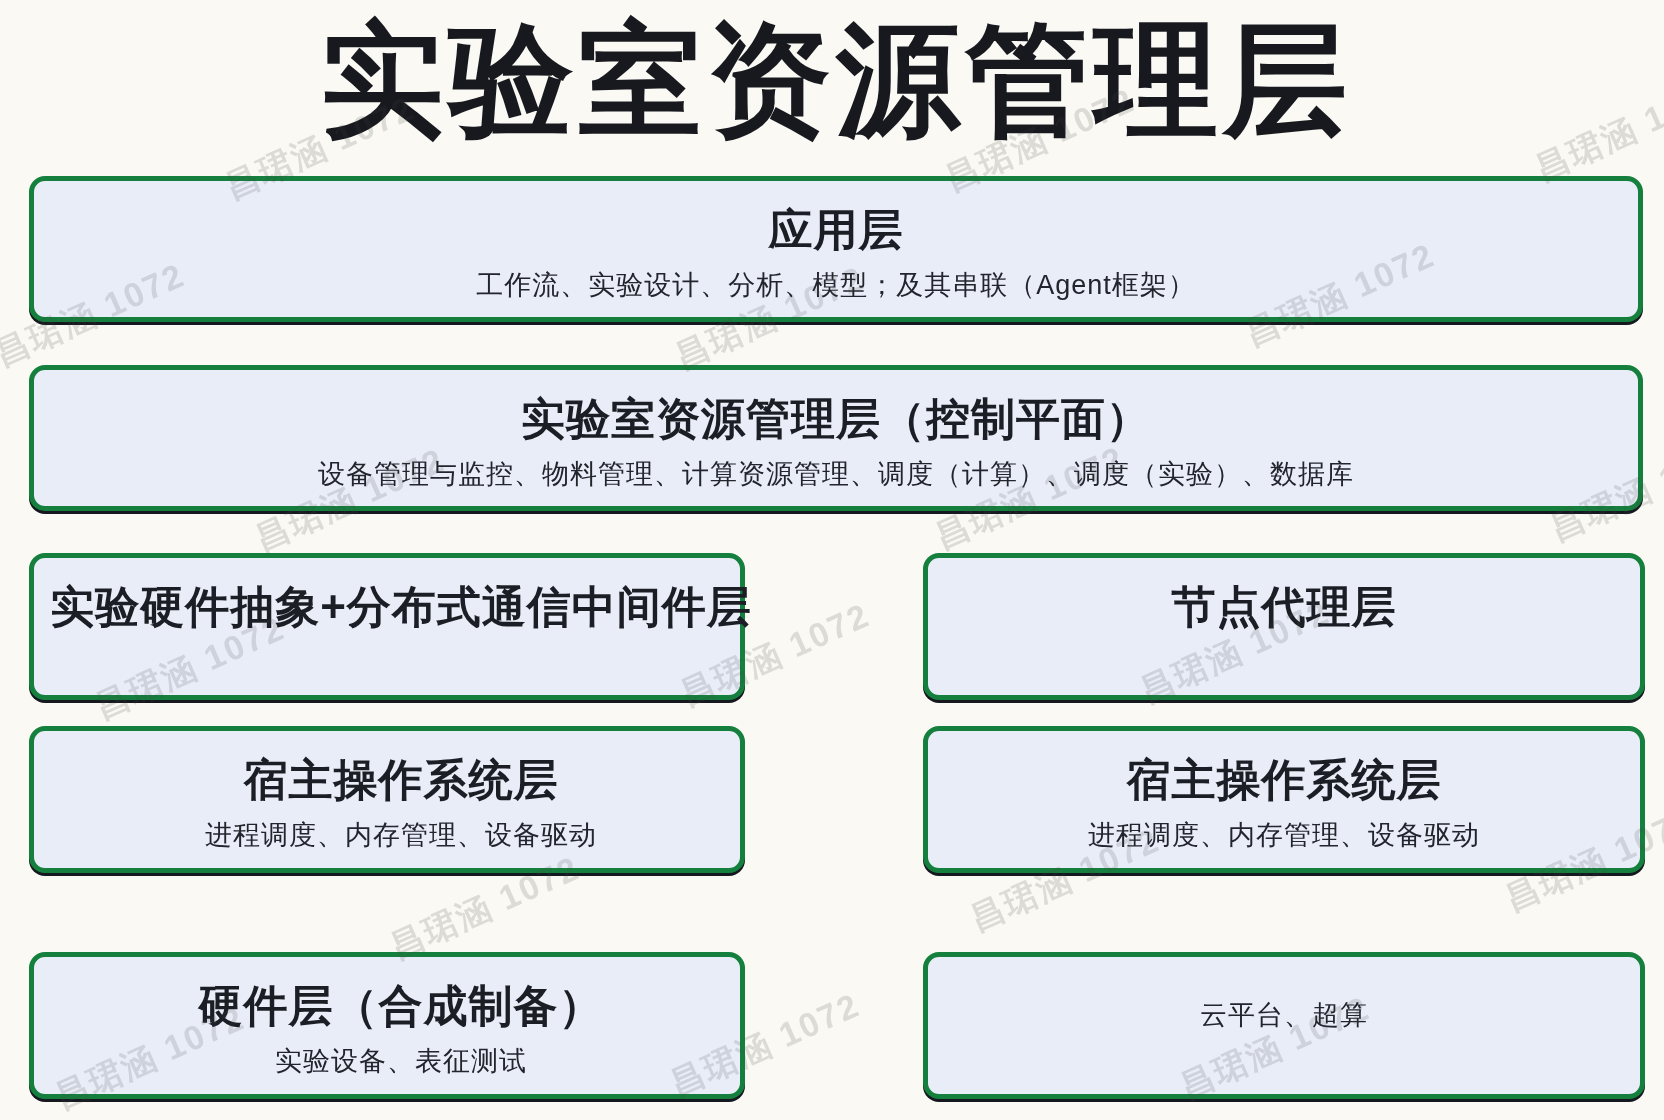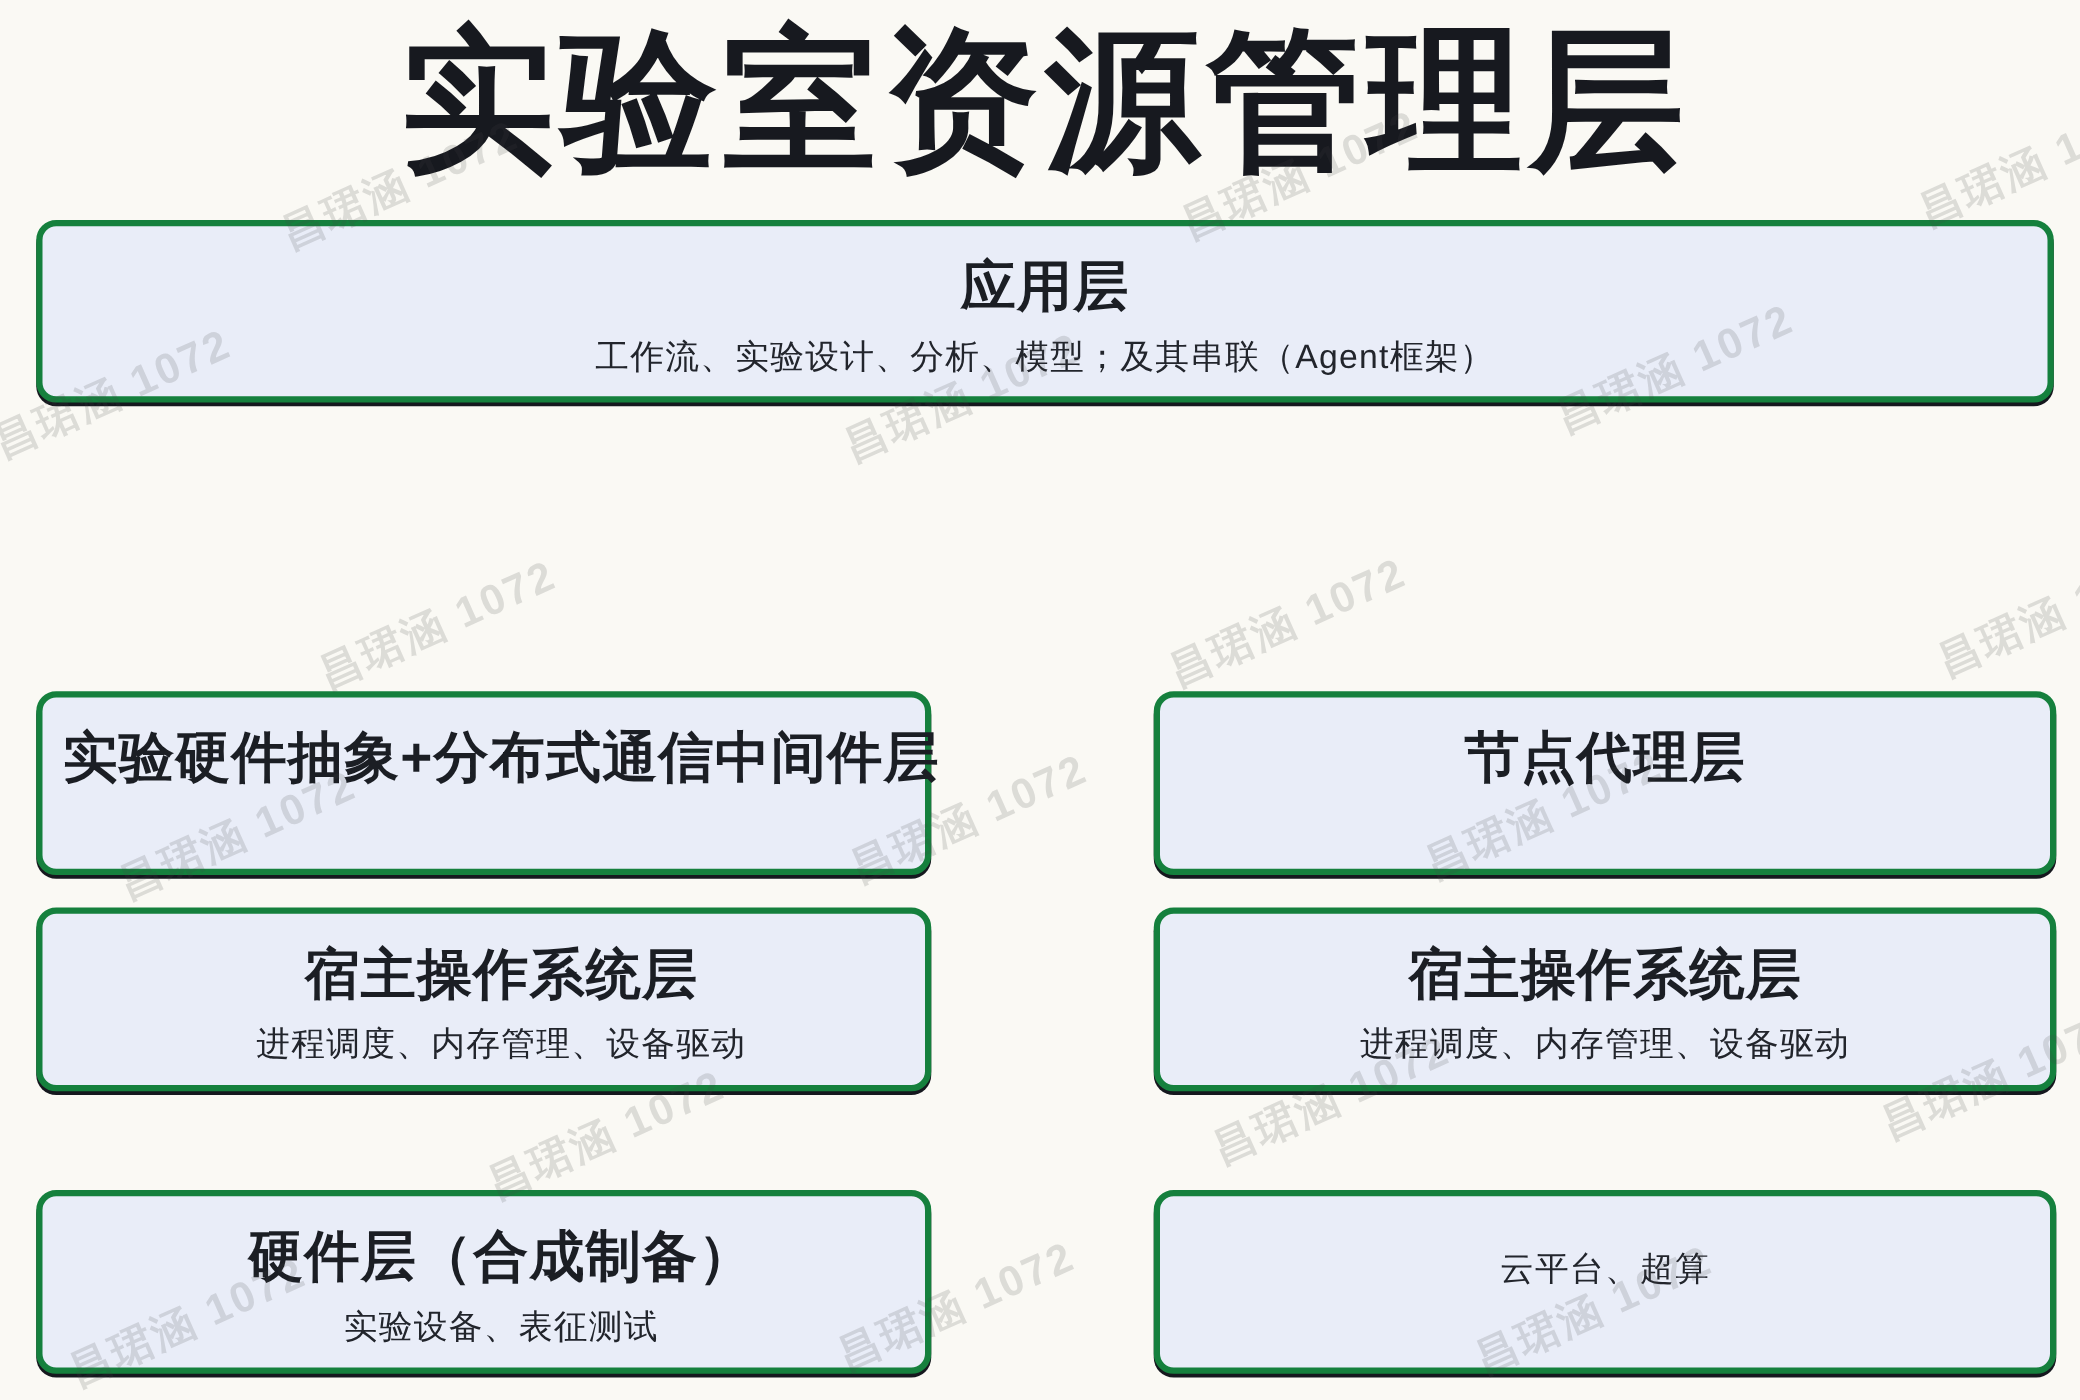--- a/index.html
+++ b/index.html
@@ -92,20 +92,24 @@
 
 <div class="canvas">
 
   <h1 class="main-title">实验室资源管理层</h1>
 
   <section class="layer-box full row-1">
     <div class="box-title">应用层</div>
     <div class="box-sub">工作流、实验设计、分析、模型；及其串联（Agent框架）</div>
   </section>
 
+  <section class="layer-box full row-2">
+    <div class="box-title">实验室资源管理层（控制平面）</div>
+    <div class="box-sub">设备管理与监控、物料管理、计算资源管理、调度（计算）、调度（实验）、数据库</div>
+  </section>
 
   <section class="layer-box left-col row-3">
     <div class="box-title">实验硬件抽象+分布式通信中间件层</div>
   </section>
 
   <section class="layer-box right-col row-3">
     <div class="box-title">节点代理层</div>
   </section>
 
   <section class="layer-box left-col row-4">

